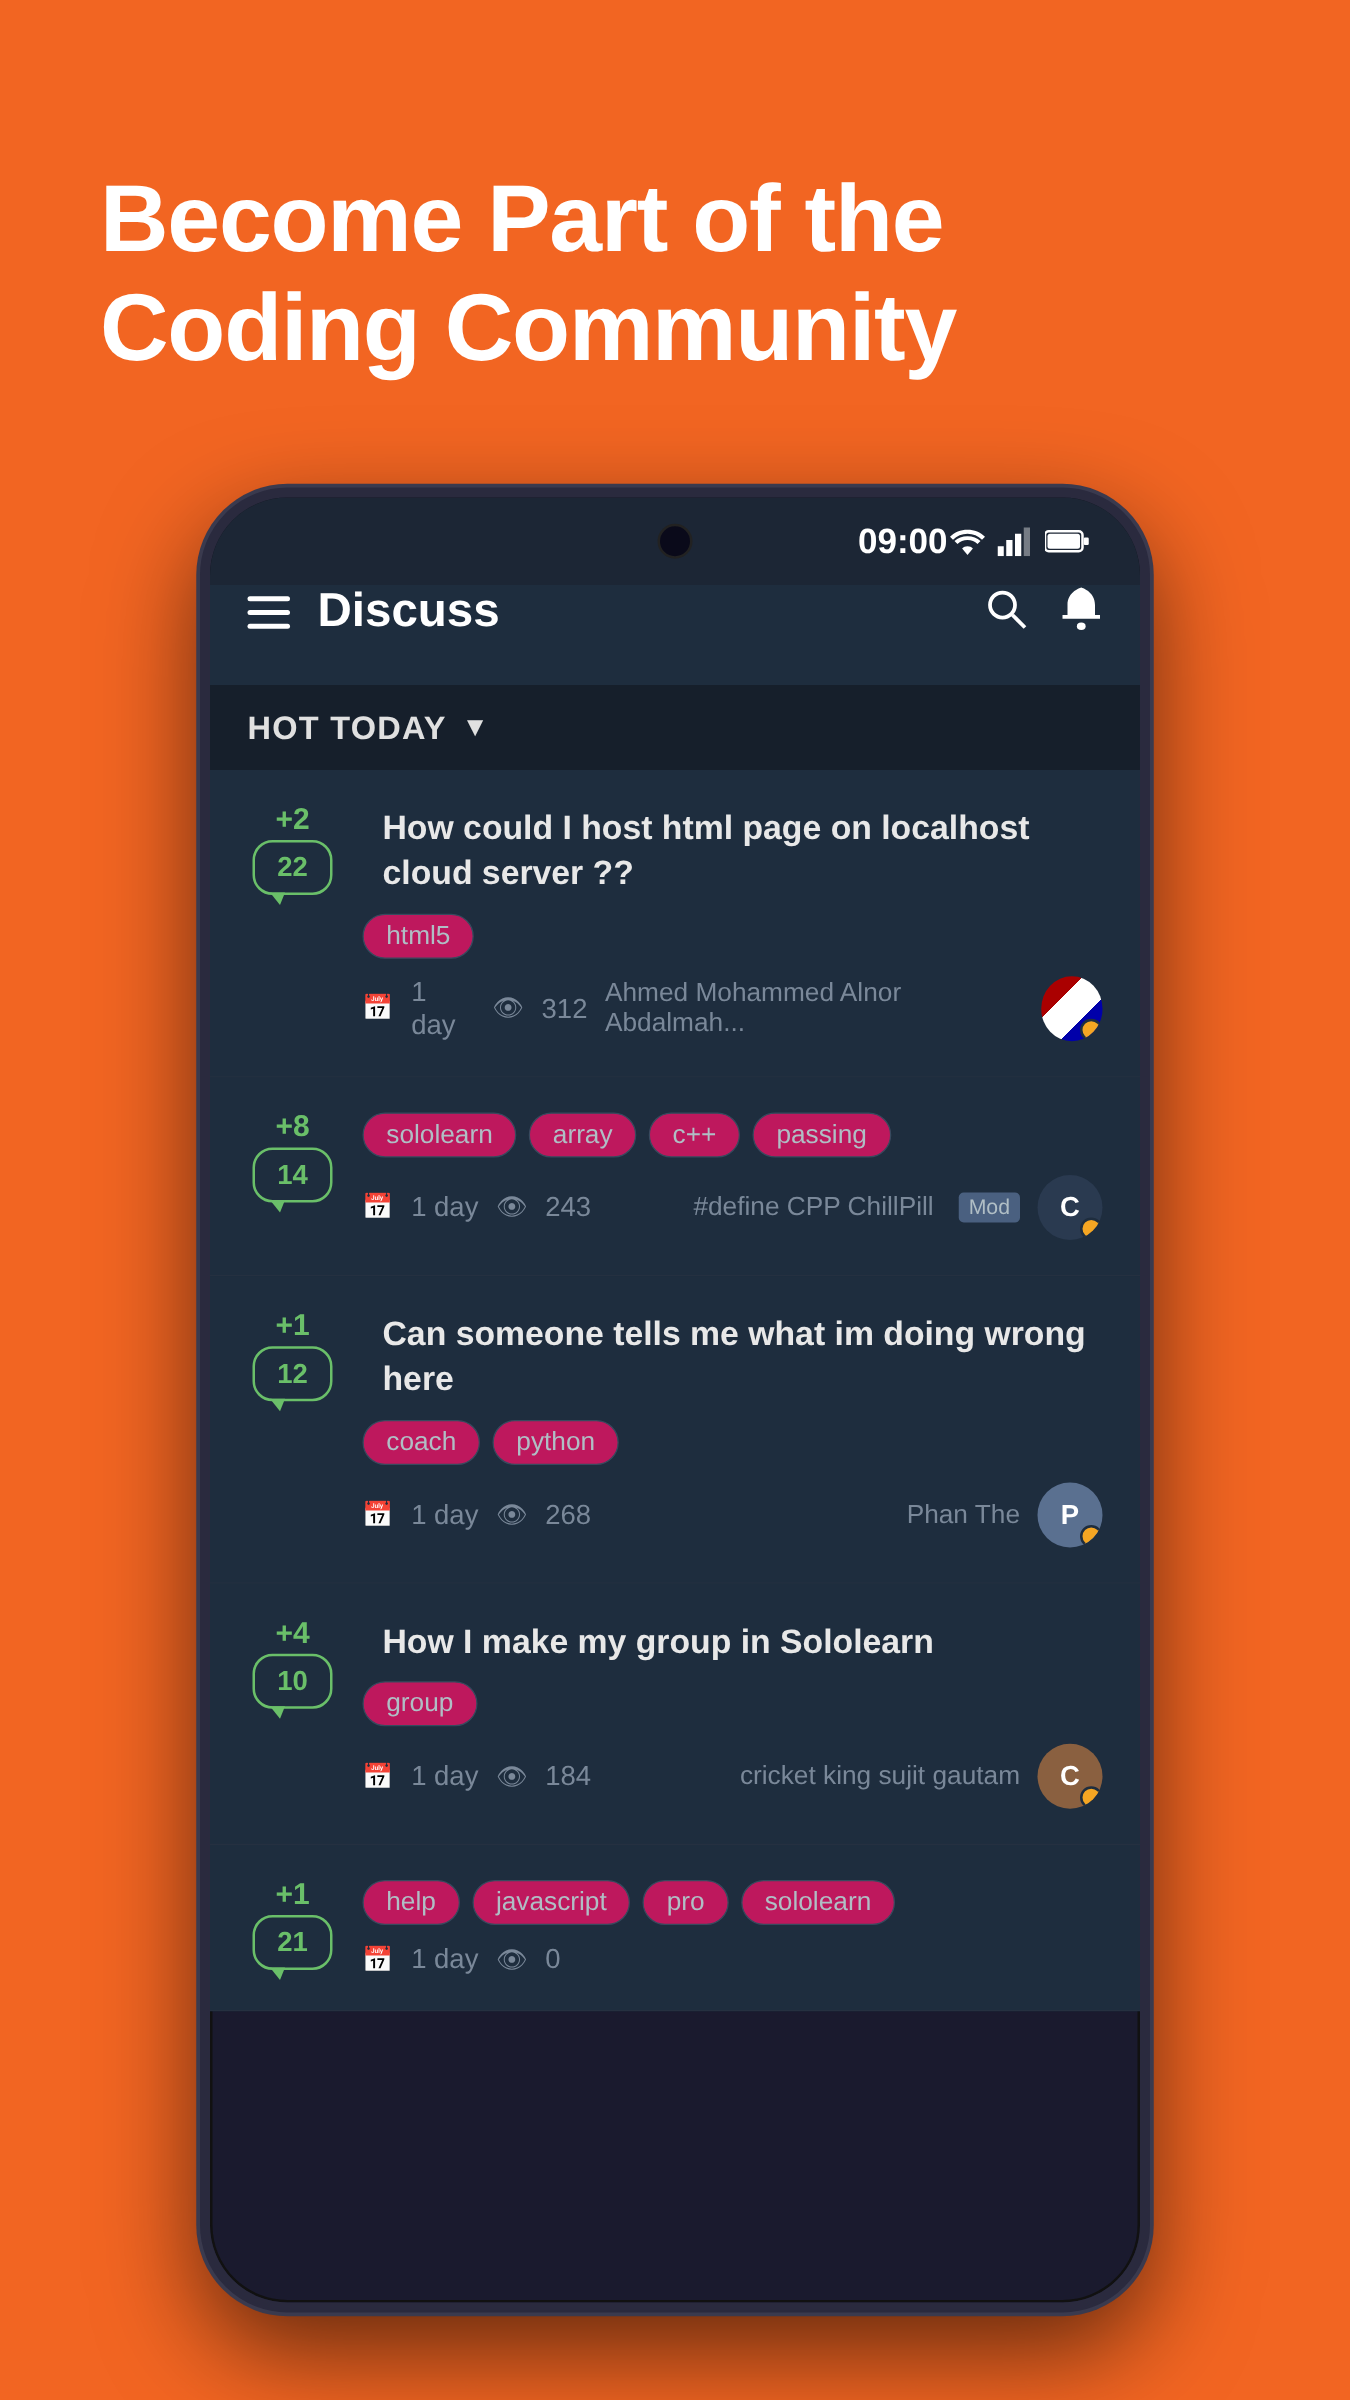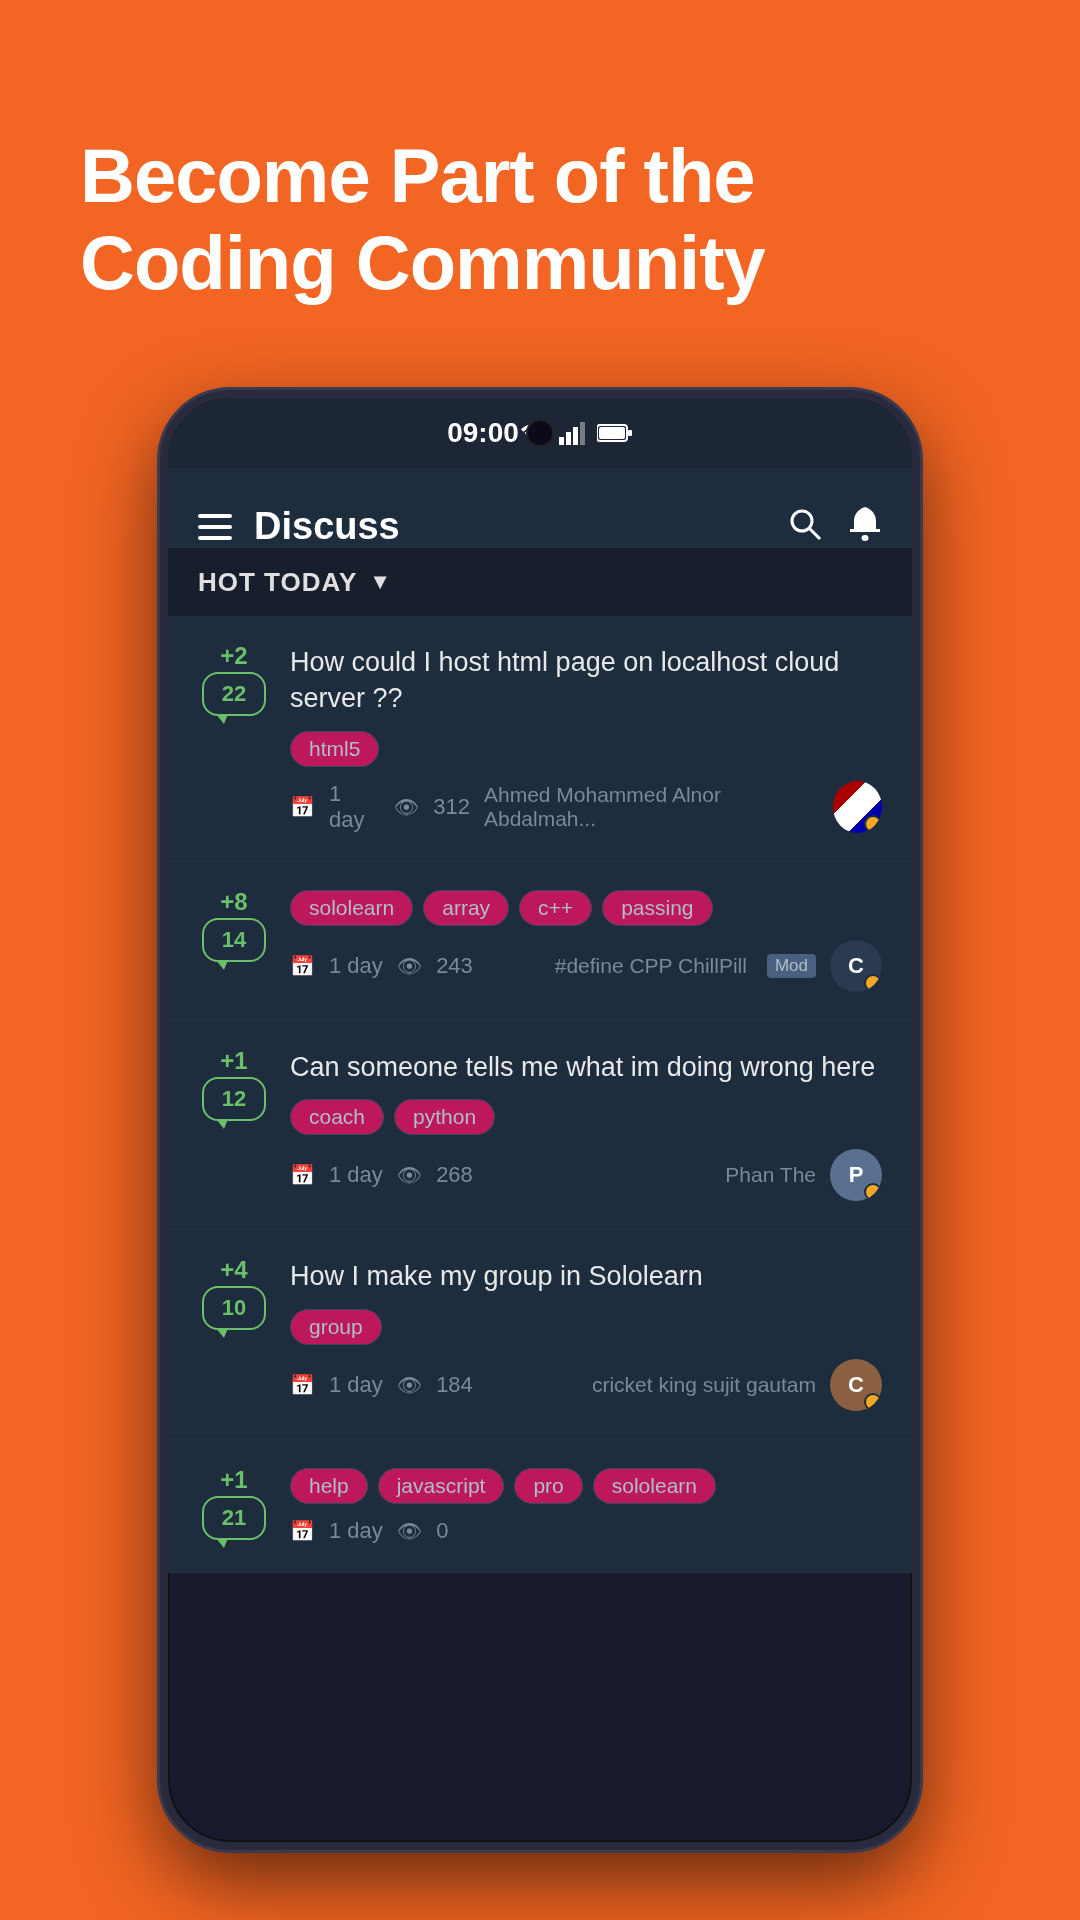--- a/index.html
+++ b/index.html
@@ -49,21 +49,21 @@
       overflow: hidden;
       position: relative;
     }
 
     
     .phone-top-bar {
       background: #1c2635;
       height: 70px;
       display: flex;
       align-items: center;
-      justify-content: center;
+      justify-content: flex-end;
       padding: 0 40px;
       position: relative;
     }
 
     .status-time {
       color: #ffffff;
       font-size: 28px;
       font-weight: 600;
     }
 
@@ -88,21 +88,21 @@
 
     .status-icons svg {
       fill: white;
     }
 
     
     .app-header {
       background: #1e2d3e;
       height: 80px;
       display: flex;
-      align-items: flex-end;
+      align-items: flex-start;
       padding: 0 30px;
       justify-content: space-between;
     }
 
     .header-left {
       display: flex;
       align-items: center;
       gap: 22px;
     }
 
@@ -222,23 +222,24 @@
     }
 
     .item-content {
       flex: 1;
       min-width: 0;
     }
 
     .item-title {
       color: #e8e8e8;
       font-size: 27px;
-      font-weight: 400;
+      font-weight: 700;
       line-height: 1.35;
       margin-bottom: 14px;
+      margin-left: 16px;
     }
 
     .tags {
       display: flex;
       flex-wrap: wrap;
       gap: 10px;
       margin-bottom: 14px;
     }
 
     .tag {

